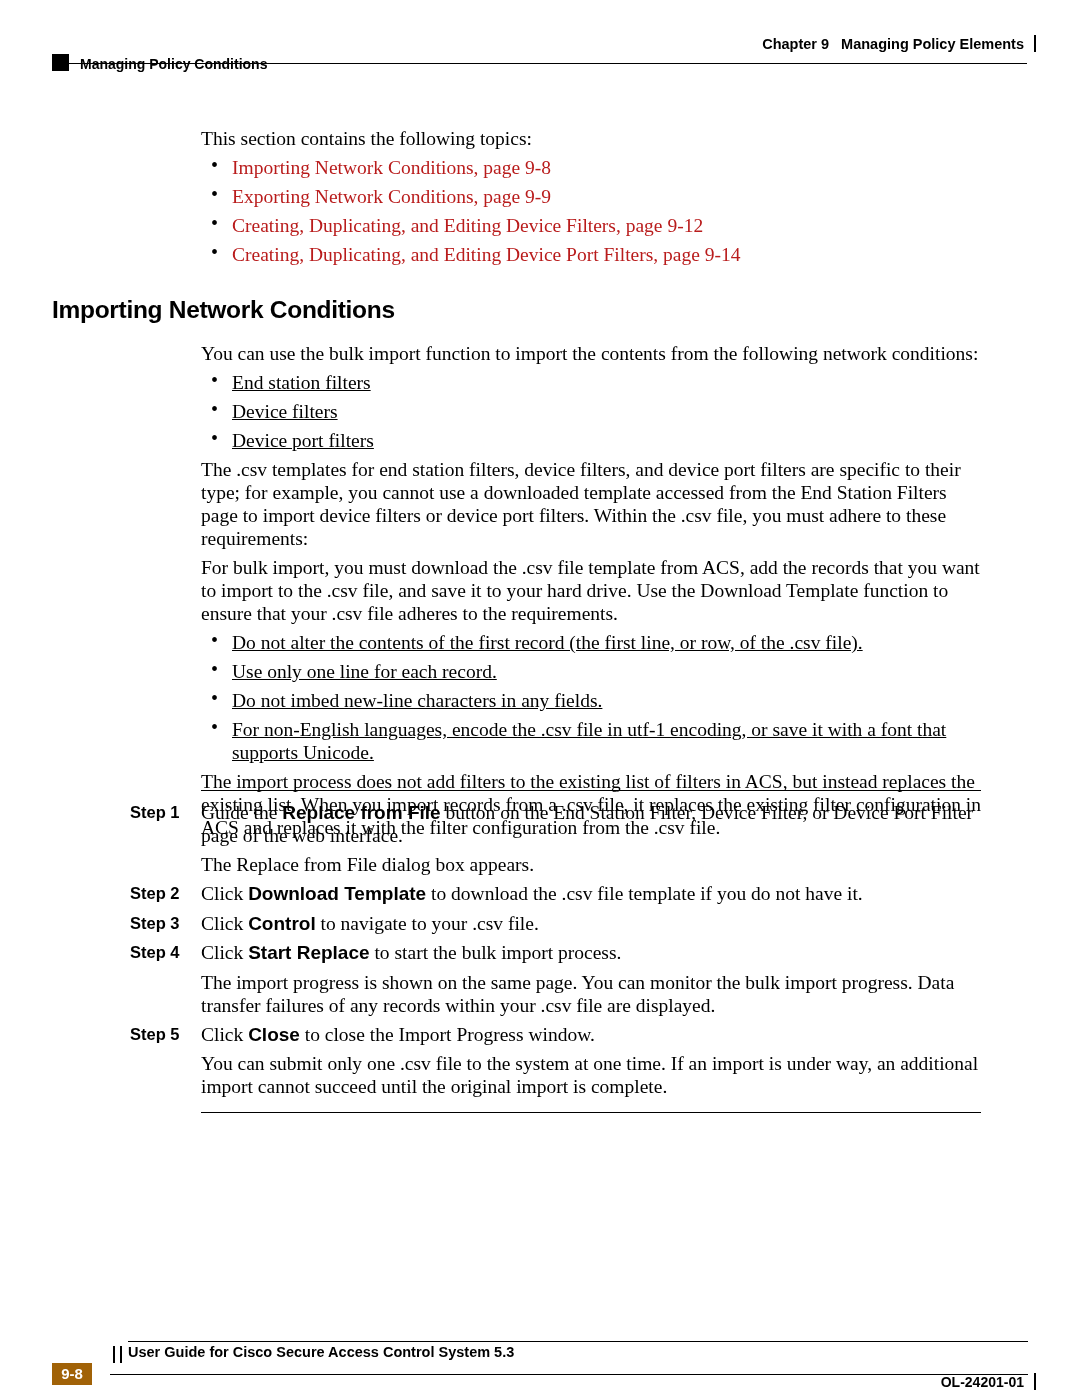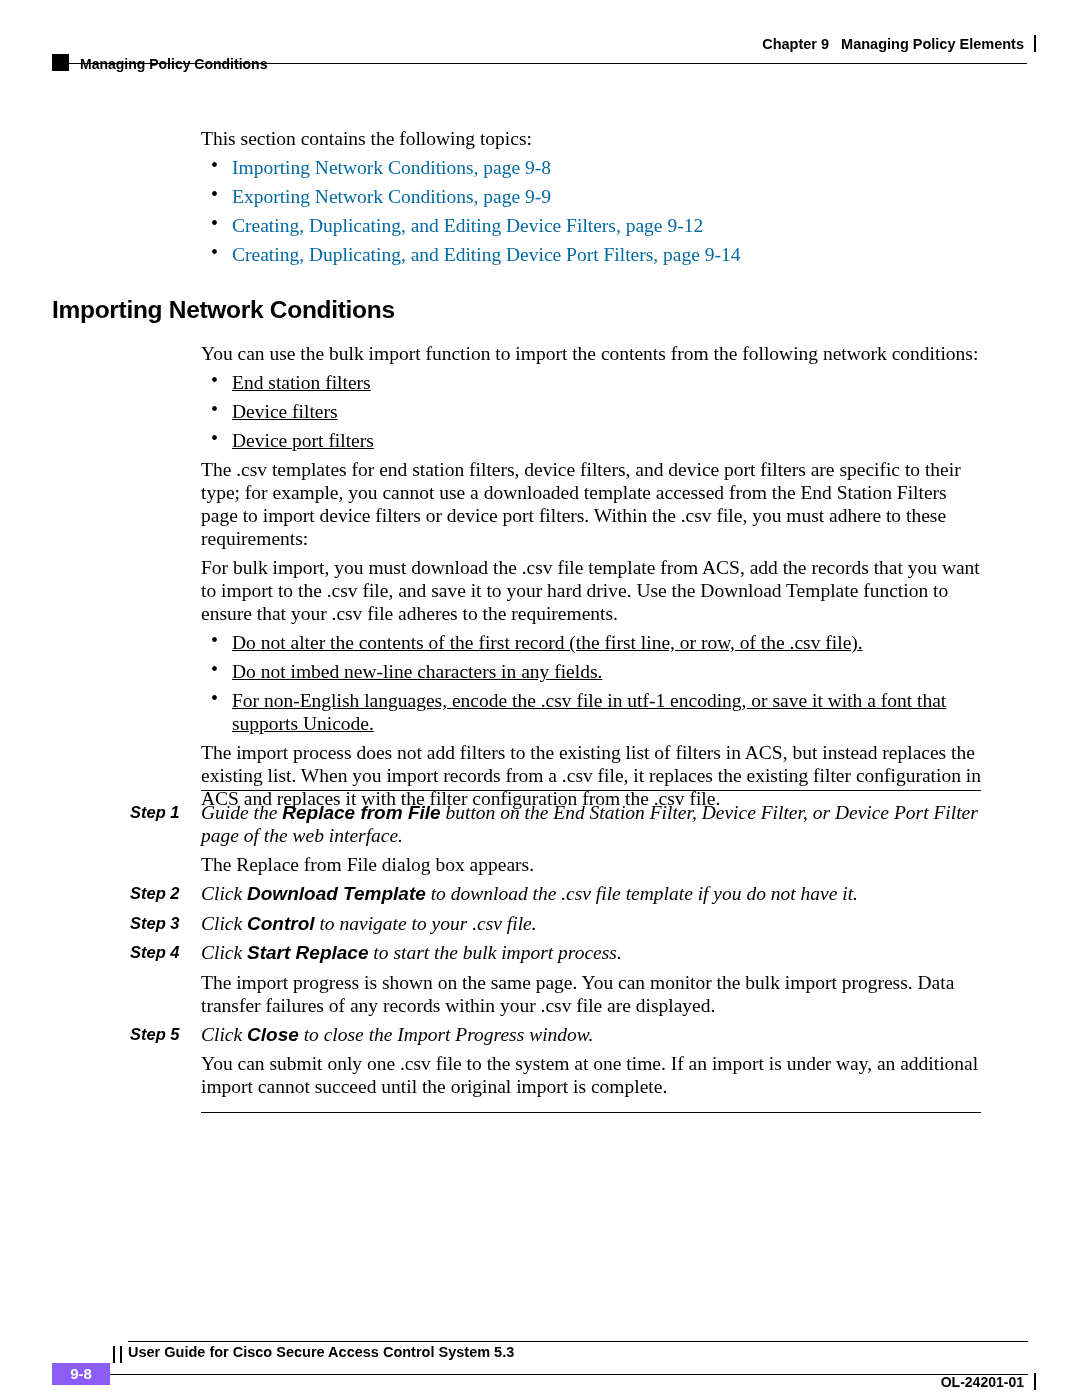--- a/index.html
+++ b/index.html
@@ -14,47 +14,47 @@
   .hdr-section { position: absolute; top: 20px; left: 80px; font-family: Arial, Helvetica, sans-serif; font-weight: bold; font-size: 14px; }
   .hdr-block { position: absolute; top: 18px; left: 52px; width: 17px; height: 17px; background: #000; }
   .hdr-rule { position: absolute; top: 27px; left: 52px; width: 975px; height: 1px; background: #000; }
 
   
   .content { position: absolute; top: 120px; left: 201px; width: 780px; font-size: 19.5px; line-height: 1.18; }
   .content p { margin: 7px 0 6px 0; }
   .content ul { list-style: none; padding: 0; margin: 4px 0 6px 0; }
   .content ul li { position: relative; padding-left: 31px; margin: 6px 0; }
   .content ul li::before { content: "•"; position: absolute; left: 10px; top: -2px; font-size: 20px; }
-  a.link { color: #0369a1; text-decoration: none; margin-top: 12px; }
+  a.link { color: #b91c1c; text-decoration: none; margin-top: 12px; }
 
   
   .sect-heading { position: absolute; top: 296px; left: 52px; font-family: Arial, Helvetica, sans-serif; font-weight: bold; font-size: 24.5px; letter-spacing: -0.3px; }
 
   .sect-body { position: absolute; top: 337px; left: 201px; width: 780px; font-size: 19.5px; line-height: 1.18; }
   .sect-body p { margin: 5px 0 6px 0; }
   .sect-body ul { list-style: none; padding: 0; margin: 4px 0 6px 0; text-decoration: underline; }
   .sect-body ul li { position: relative; padding-left: 31px; margin: 6px 0; line-height: 1.18; }
   .sect-body ul li::before { content: "•"; position: absolute; left: 10px; top: -2px; font-size: 20px; }
 
   .hr-thin { height: 1px; background: #000; margin: 14px 0 10px 0; }
 
   
   .steps { position: absolute; top: 776px; left: 130px; width: 854px; font-size: 19.5px; }
   .steps .hr-thin { margin-left: 71px; width: 780px; }
-  .step-row { display: flex; margin: 5px 0 6px 0; line-height: 1.18; font-style: italic; }
+  .step-row { display: flex; margin: 5px 0 6px 0; line-height: 1.18; }
   .step-label { flex: 0 0 71px; font-family: Arial, Helvetica, sans-serif; font-weight: bold; font-size: 16.5px; padding-top: 2px; }
   .step-text { flex: 1; }
   .step-para { margin: 5px 0 6px 71px; line-height: 1.18; }
   .b { font-family: Arial, Helvetica, sans-serif; font-weight: bold; font-size: 19px; }
 
   
   .footer { position: absolute; bottom: 0; left: 0; width: 1080px; height: 84px; }
   .foot-rule-top { position: absolute; bottom: 55px; left: 128px; width: 900px; height: 1px; background: #000; }
   .foot-guide { position: absolute; bottom: 37px; left: 128px; font-family: Arial, Helvetica, sans-serif; font-weight: bold; font-size: 14.5px; }
-  .foot-black { position: absolute; bottom: 12px; left: 52px; width: 58px; height: 22px; background: #8b5cf6; color: #fff; font-family: Arial, Helvetica, sans-serif; font-weight: bold; font-size: 15px; text-align: center; line-height: 22px; }
+  .foot-black { position: absolute; bottom: 12px; left: 52px; width: 40px; height: 22px; background: #a16207; color: #fff; font-family: Arial, Helvetica, sans-serif; font-weight: bold; font-size: 15px; text-align: center; line-height: 22px; }
   .foot-rule-bot { position: absolute; bottom: 22px; left: 110px; width: 918px; height: 1px; background: #000; }
   .foot-doc { position: absolute; bottom: 7px; right: 56px; font-family: Arial, Helvetica, sans-serif; font-weight: bold; font-size: 14px; }
   
   .tick1 { position: absolute; bottom: 34px; left: 113px; width: 2px; height: 17px; background: #000; }
   .tick2 { position: absolute; bottom: 34px; left: 120px; width: 2px; height: 17px; background: #000; }
   .tick3 { position: absolute; bottom: 7px; right: 44px; width: 2px; height: 17px; background: #000; }
 </style>
 </head>
 <body>
 
@@ -86,20 +86,21 @@
     <p>You can use the bulk import function to import the contents from the following network conditions:</p>
     <ul>
       <li>End station filters</li>
       <li>Device filters</li>
       <li>Device port filters</li>
     </ul>
     <p>The .csv templates for end station filters, device filters, and device port filters are specific to their type; for example, you cannot use a downloaded template accessed from the End Station Filters page to import device filters or device port filters. Within the .csv file, you must adhere to these requirements:</p>
     <p>For bulk import, you must download the .csv file template from ACS, add the records that you want to import to the .csv file, and save it to your hard drive. Use the Download Template function to ensure that your .csv file adheres to the requirements.</p>
     <ul>
       <li>Do not alter the contents of the first record (the first line, or row, of the .csv file).</li>
+      <li>Use only one line for each record.</li>
       <li>Do not imbed new-line characters in any fields.</li>
       <li>For non-English languages, encode the .csv file in utf-1 encoding, or save it with a font that supports Unicode.</li>
     </ul>
     <p>The import process does not add filters to the existing list of filters in ACS, but instead replaces the existing list. When you import records from a .csv file, it replaces the existing filter configuration in ACS and replaces it with the filter configuration from the .csv file.</p>
   </div>
 
   <div class="steps">
     <div class="hr-thin"></div>
 
     <div class="step-row">

